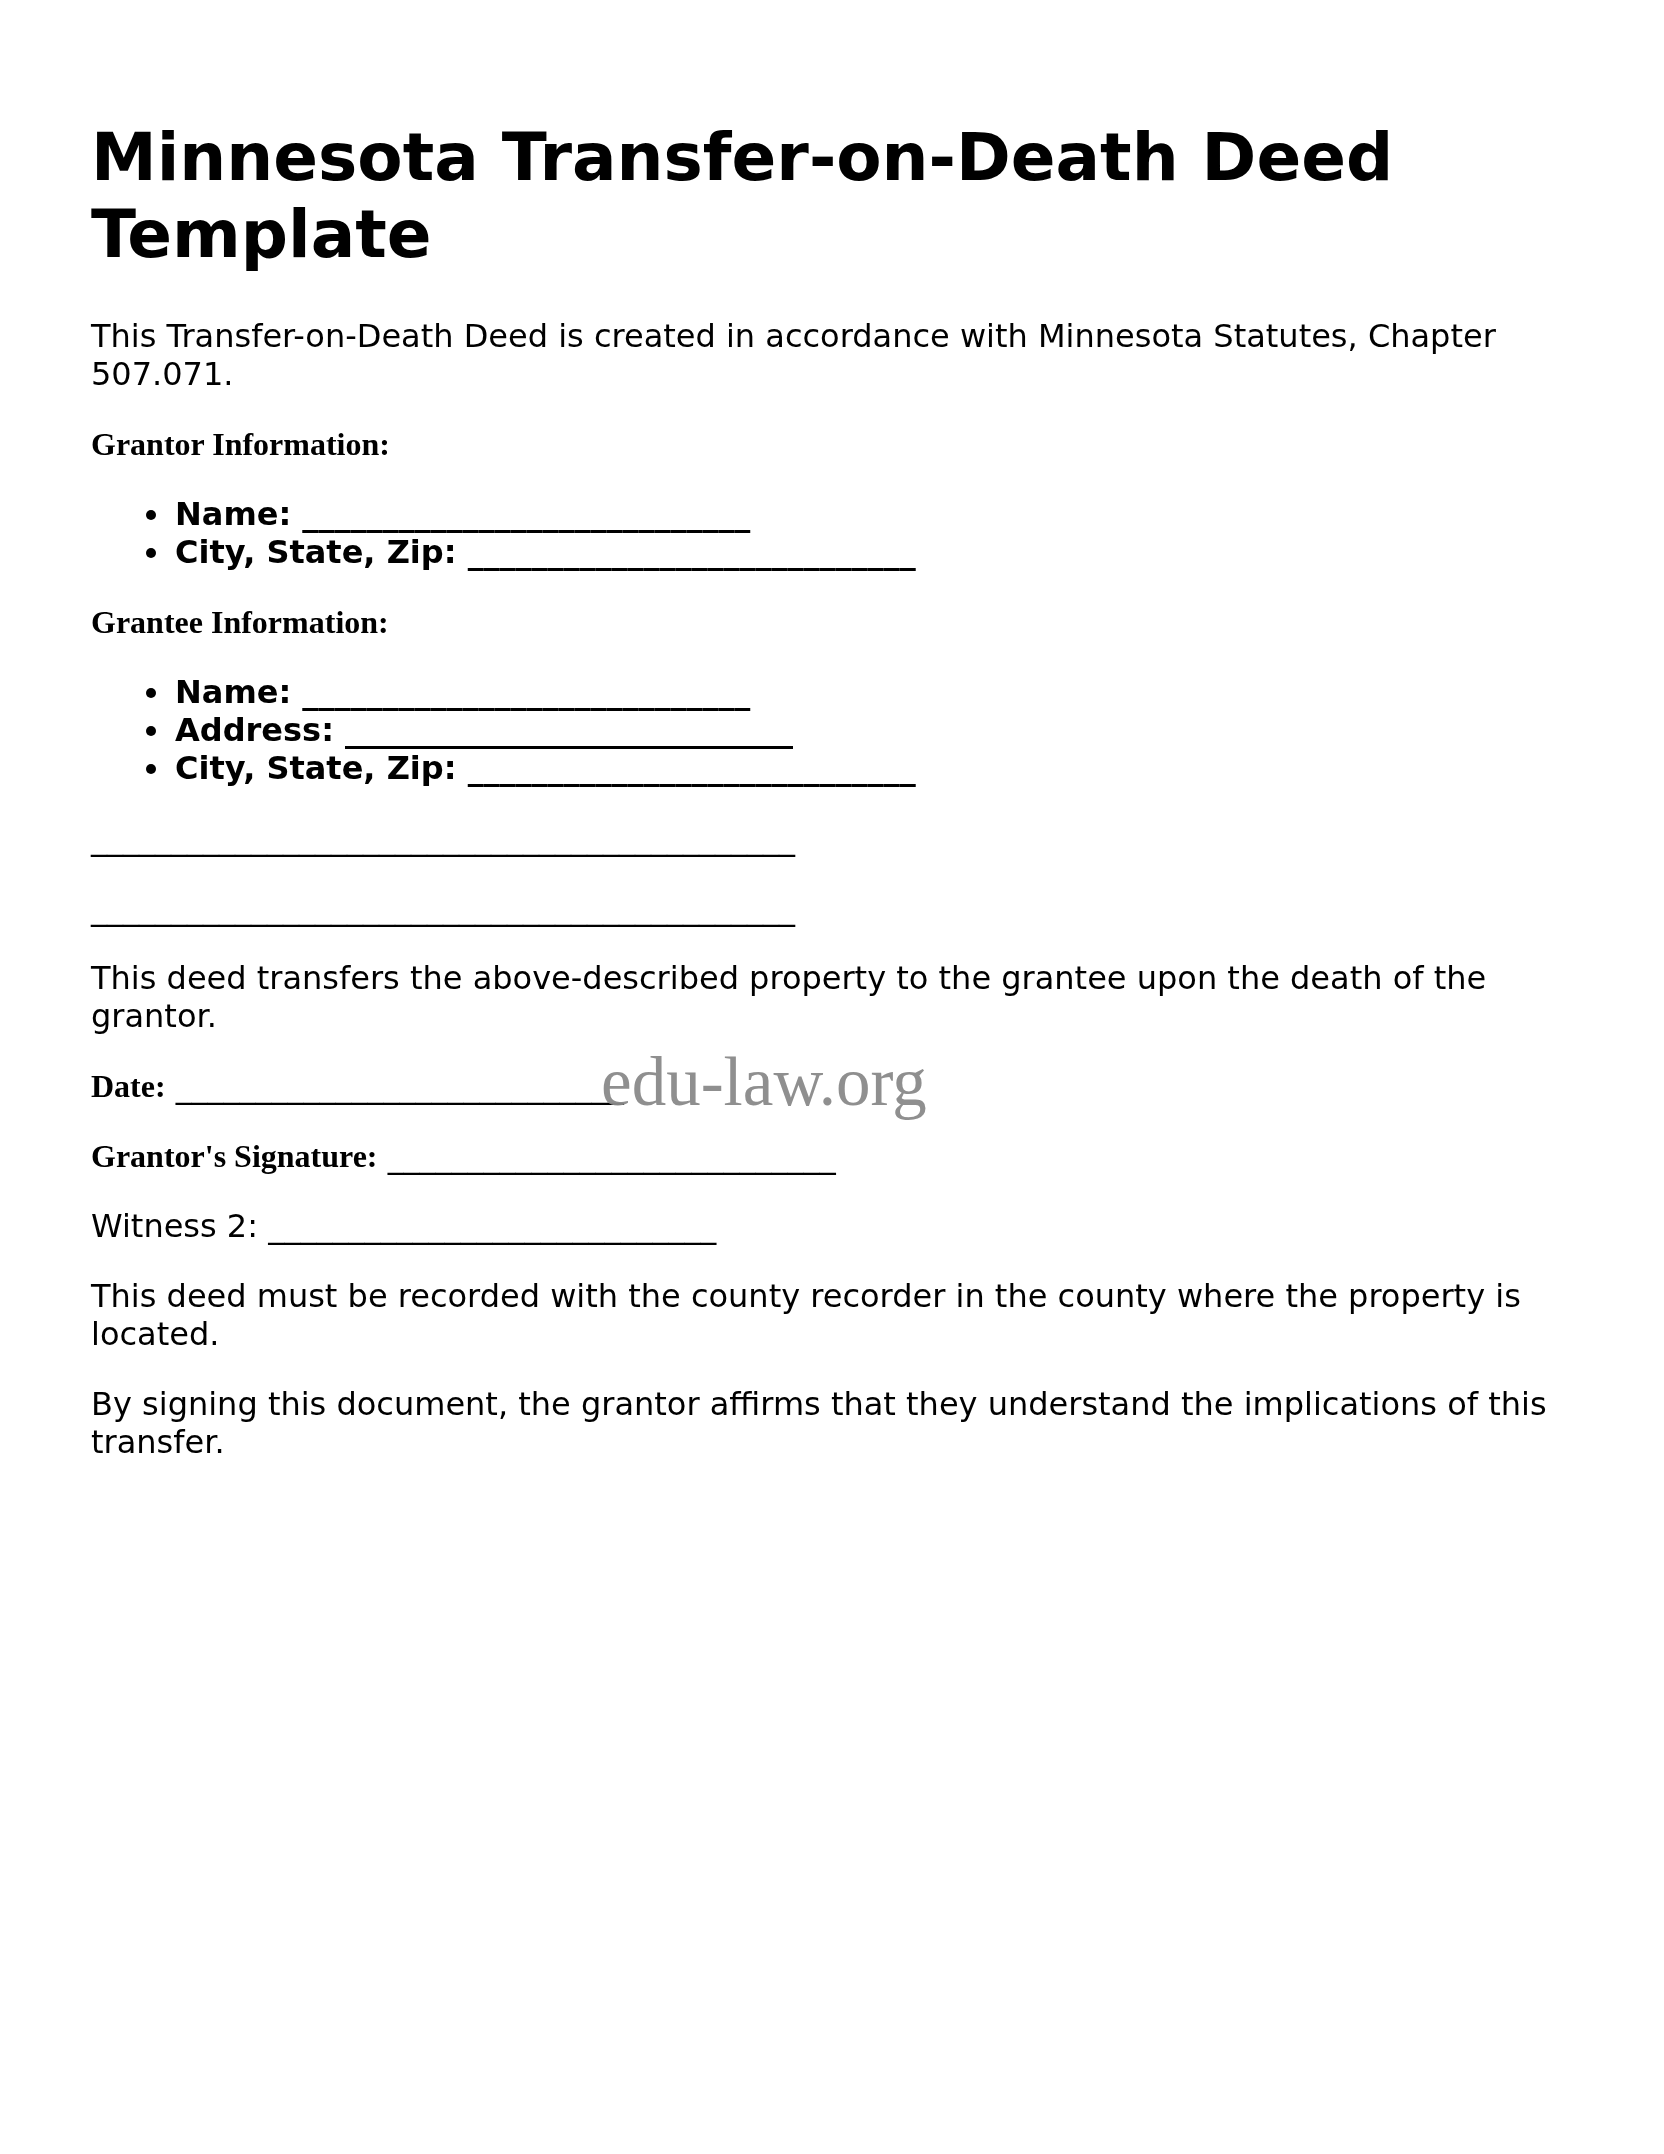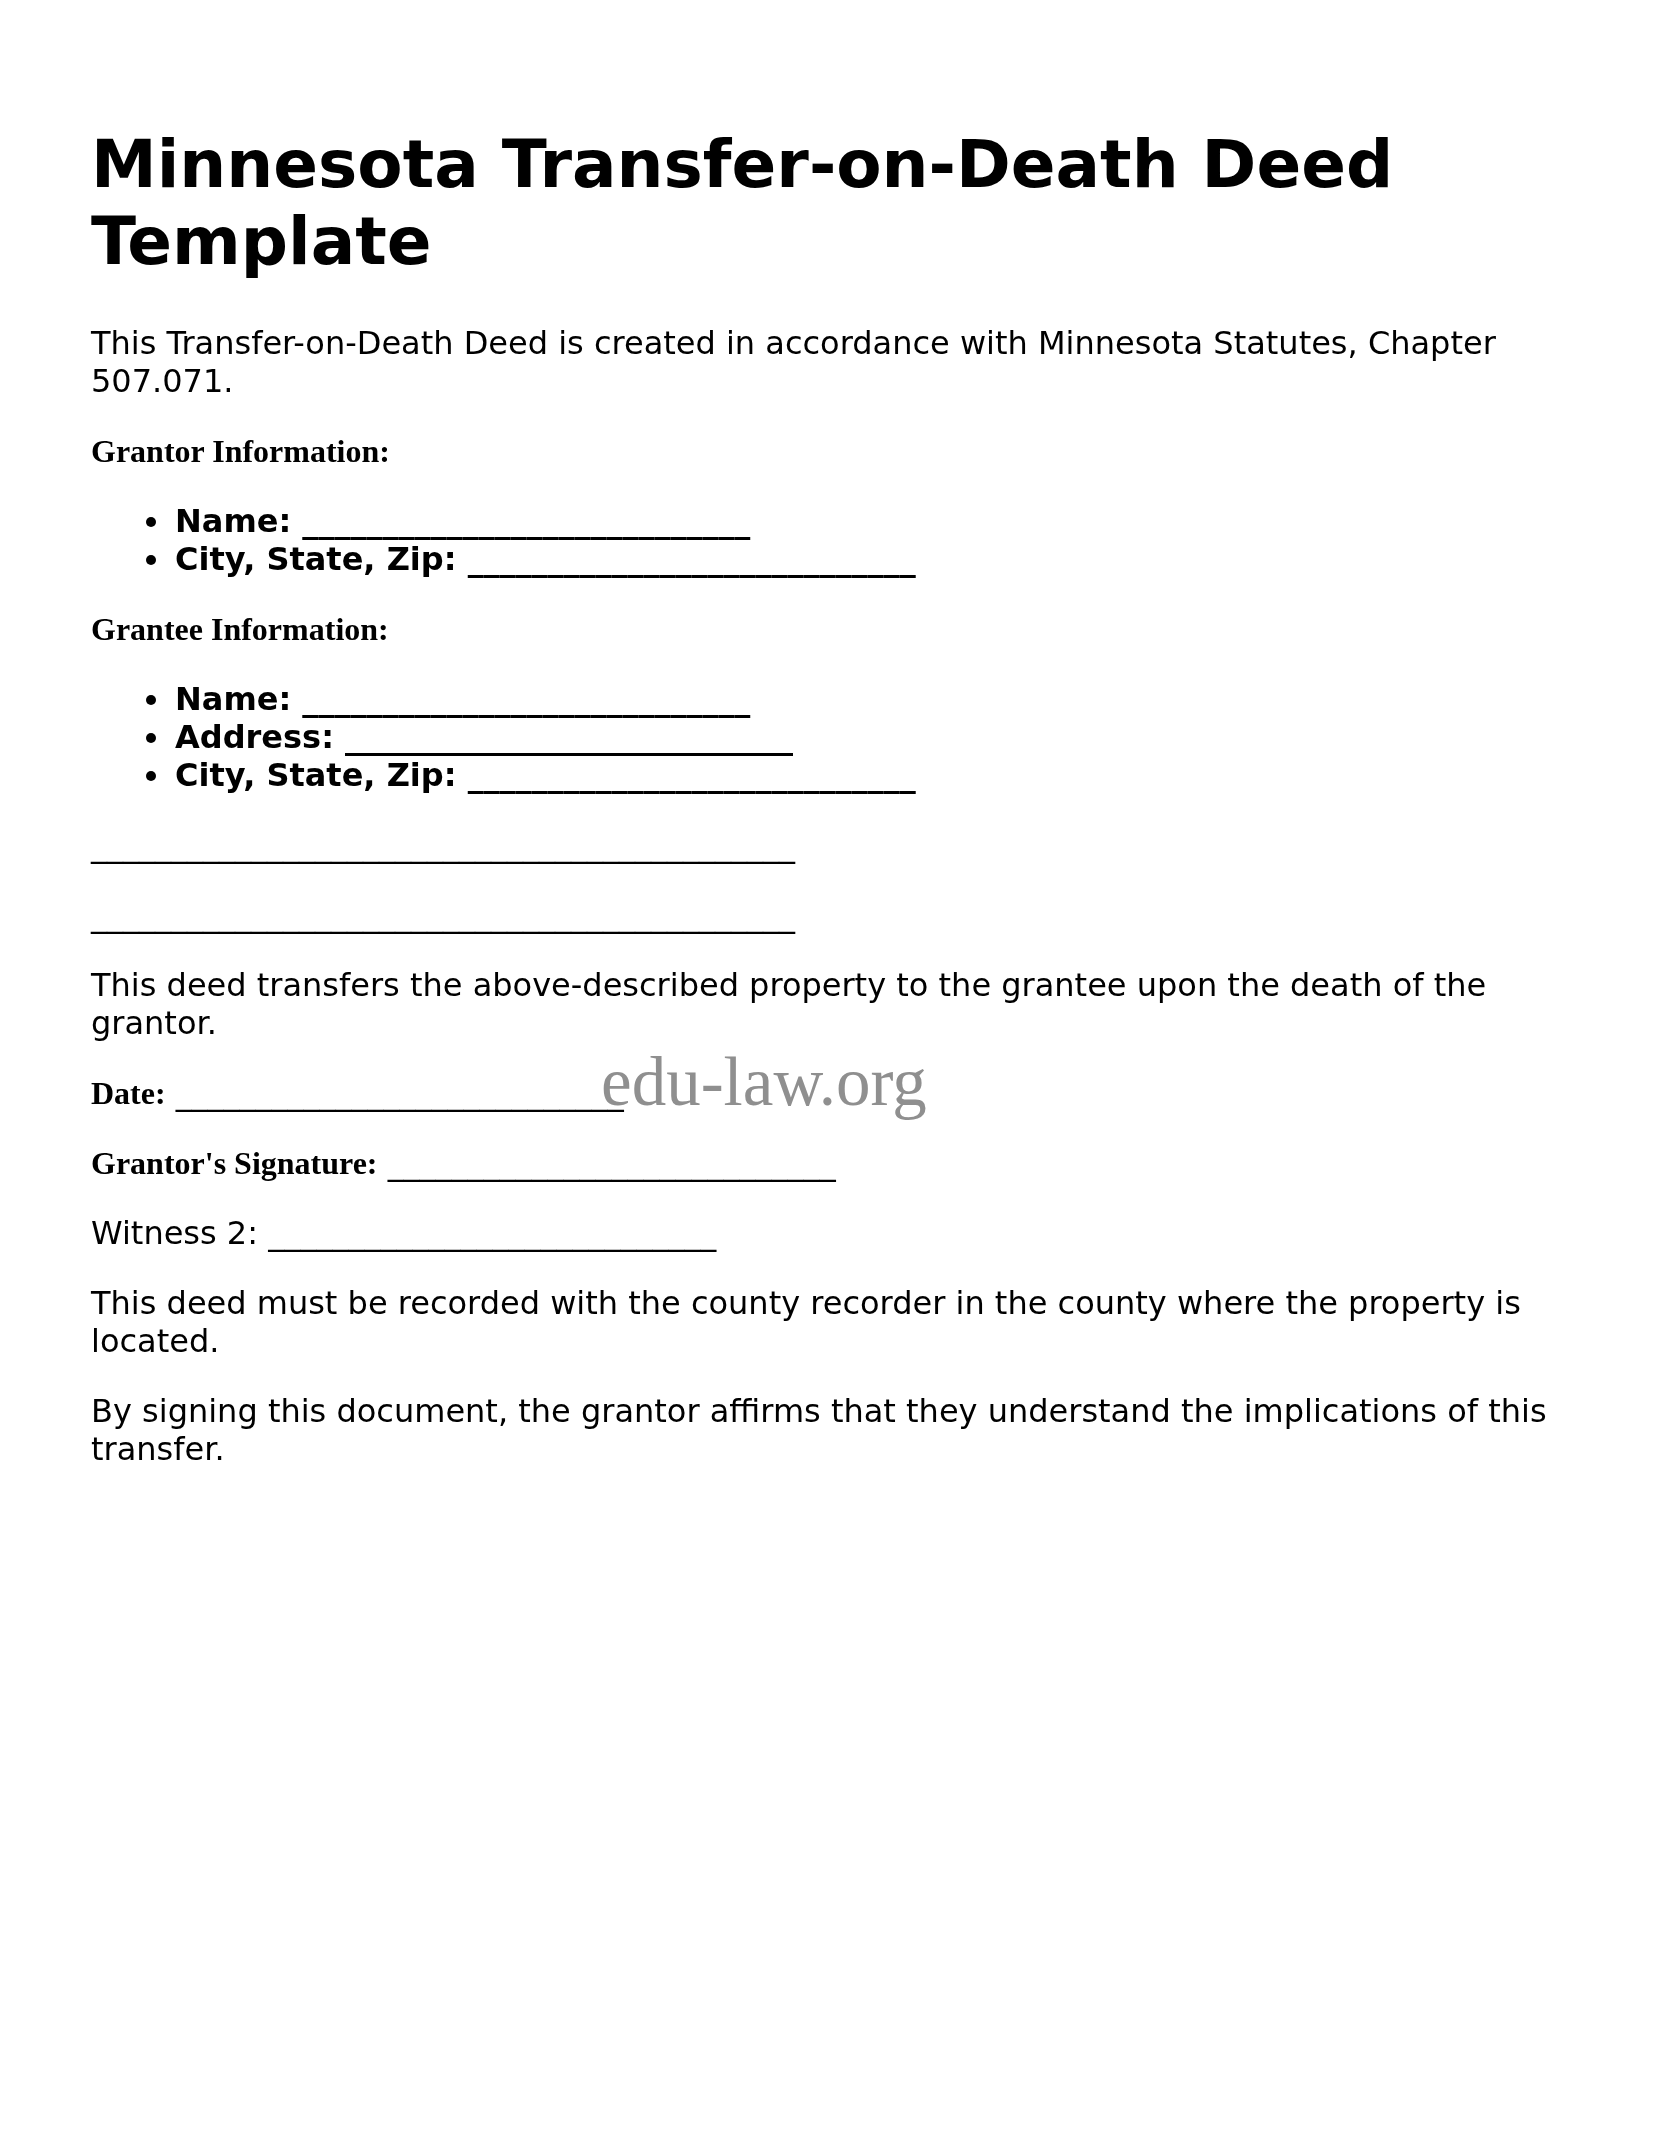--- a/index.html
+++ b/index.html
@@ -11,21 +11,21 @@
       width: 1664px;
       height: 2154px;
       position: relative;
       overflow: hidden;
       font-family: "DejaVu Sans", sans-serif;
       color: #000000;
     }
     .page {
       position: absolute;
       left: 91px;
-      top: 126px;
+      top: 119px;
       width: 1482px;
       font-size: 32px;
       line-height: 38px;
     }
     h1 {
       font-family: "DejaVu Sans", sans-serif;
       font-size: 66px;
       line-height: 77px;
       font-weight: bold;
       margin: 0 0 44px 0;

